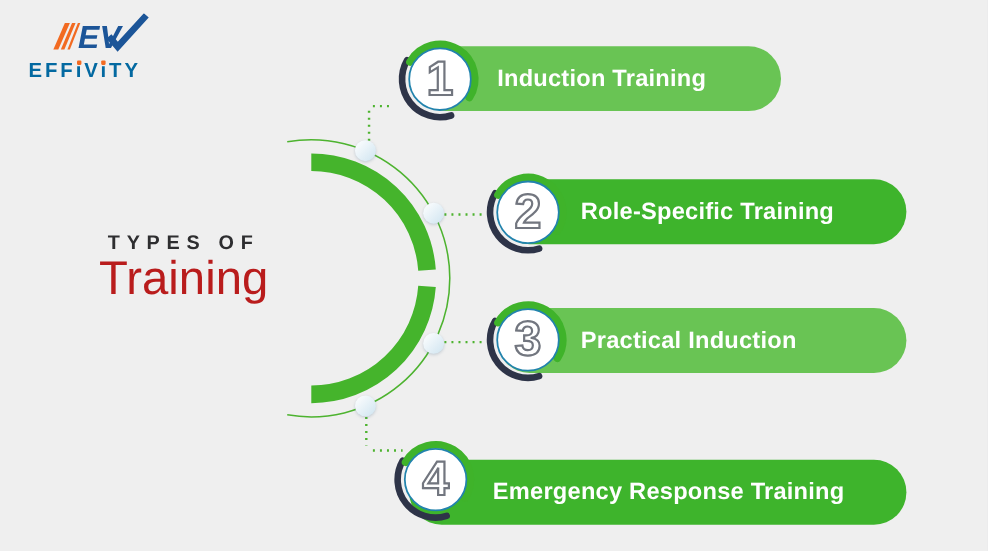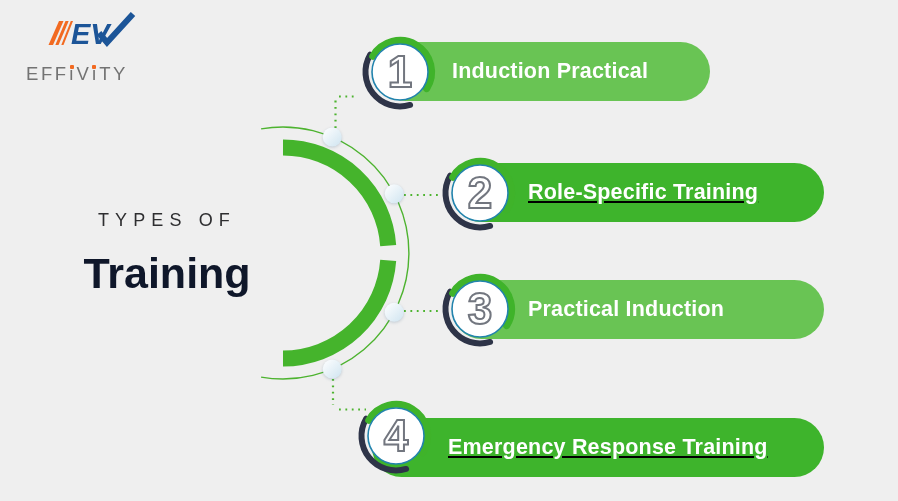--- a/index.html
+++ b/index.html
@@ -15,51 +15,51 @@
   .thin-arc{fill:none;stroke:#4db32f;stroke-width:1.4;}
   .dotted{fill:none;stroke:#4db32f;stroke-width:2.2;stroke-dasharray:1.8 4.6;}
   .node-dot{fill:url(#dotGrad);filter:drop-shadow(0 1px 1.5px rgba(90,120,145,.3));}
   
   .pill{
     position:absolute;height:59px;border-radius:30px;
     display:flex;align-items:center;padding-left:76px;box-sizing:border-box;
     z-index:2;
   }
   .pill.light{background:#69c454;}
-  .pill.dark{background:#3eb42c;text-decoration:underline;}
+  .pill.dark{background:#3eb42c;}
   .pill .label{
     color:#ffffff;font-weight:700;font-size:21.5px;letter-spacing:.2px;
     white-space:nowrap;
   }
   
   .medallion{position:absolute;width:80px;height:80px;z-index:3;}
   .medallion svg{position:absolute;left:0;top:0;overflow:visible;}
   .m-dark{fill:none;stroke:#2e3448;stroke-width:6;stroke-linecap:round;}
   .m-green{fill:none;stroke:#3fb32a;stroke-width:7;stroke-linecap:round;}
   .m-circle{fill:#ffffff;stroke:#2283ad;stroke-width:1.6;}
   .num{
     position:absolute;inset:0;display:flex;align-items:center;justify-content:center;
     font-size:44px;font-weight:700;color:#ffffff;
     -webkit-text-stroke:2px #72767f;
     text-shadow:0 1px 1px rgba(0,0,0,.08);
   }
   
   .title-block{position:absolute;left:52px;top:210px;width:230px;text-align:center;z-index:2;}
   .title-kicker{
-    font-size:18px;font-weight:400;letter-spacing:.34em;color:#2e2e30;white-space:nowrap;
+    font-size:18px;font-weight:700;letter-spacing:.34em;color:#2e2e30;white-space:nowrap;
   }
   .title-main{
-    font-size:43px;font-weight:700;color:#0f172a;margin-top:21px;line-height:1;
+    font-size:43px;font-weight:400;color:#b91c1c;margin-top:1px;line-height:1;
   }
   
   .logo{position:absolute;left:26px;top:12px;z-index:2;}
   .logo-mark{margin-left:12px;}
   .logo-word{
-    font-size:18.5px;font-weight:400;letter-spacing:2.6px;color:#737373;
-    line-height:1;margin-top:13px;white-space:nowrap;
+    font-size:18.5px;font-weight:700;letter-spacing:2.6px;color:#0369a1;
+    line-height:1;margin-top:3px;white-space:nowrap;
   }
   .idot{position:relative;display:inline-block;}
   .idot::after{
     content:"";position:absolute;left:1px;top:-.5px;width:4px;height:4px;
     background:#f26a21;border-radius:1px;
   }
 </style>
 </head>
 <body>
 
@@ -99,21 +99,21 @@
     </svg>
     <div class="logo-word"><span>EFF</span><span class="idot">ı</span><span>V</span><span class="idot">ı</span><span>TY</span></div>
   </div>
 
   <div class="title-block">
     <div class="title-kicker">TYPES OF</div>
     <div class="title-main">Training</div>
   </div>
 
   <div class="pill light" style="left:376px;top:42px;width:334px">
-    <span class="label">Induction Practical</span>
+    <span class="label">Induction Training</span>
   </div>
   <div class="pill dark" style="left:452px;top:163px;width:372px">
     <span class="label">Role-Specific Training</span>
   </div>
   <div class="pill light" style="left:452px;top:280px;width:372px">
     <span class="label">Practical Induction</span>
   </div>
   <div class="pill dark" style="left:372px;top:418px;width:452px">
     <span class="label">Emergency Response Training</span>
   </div>

